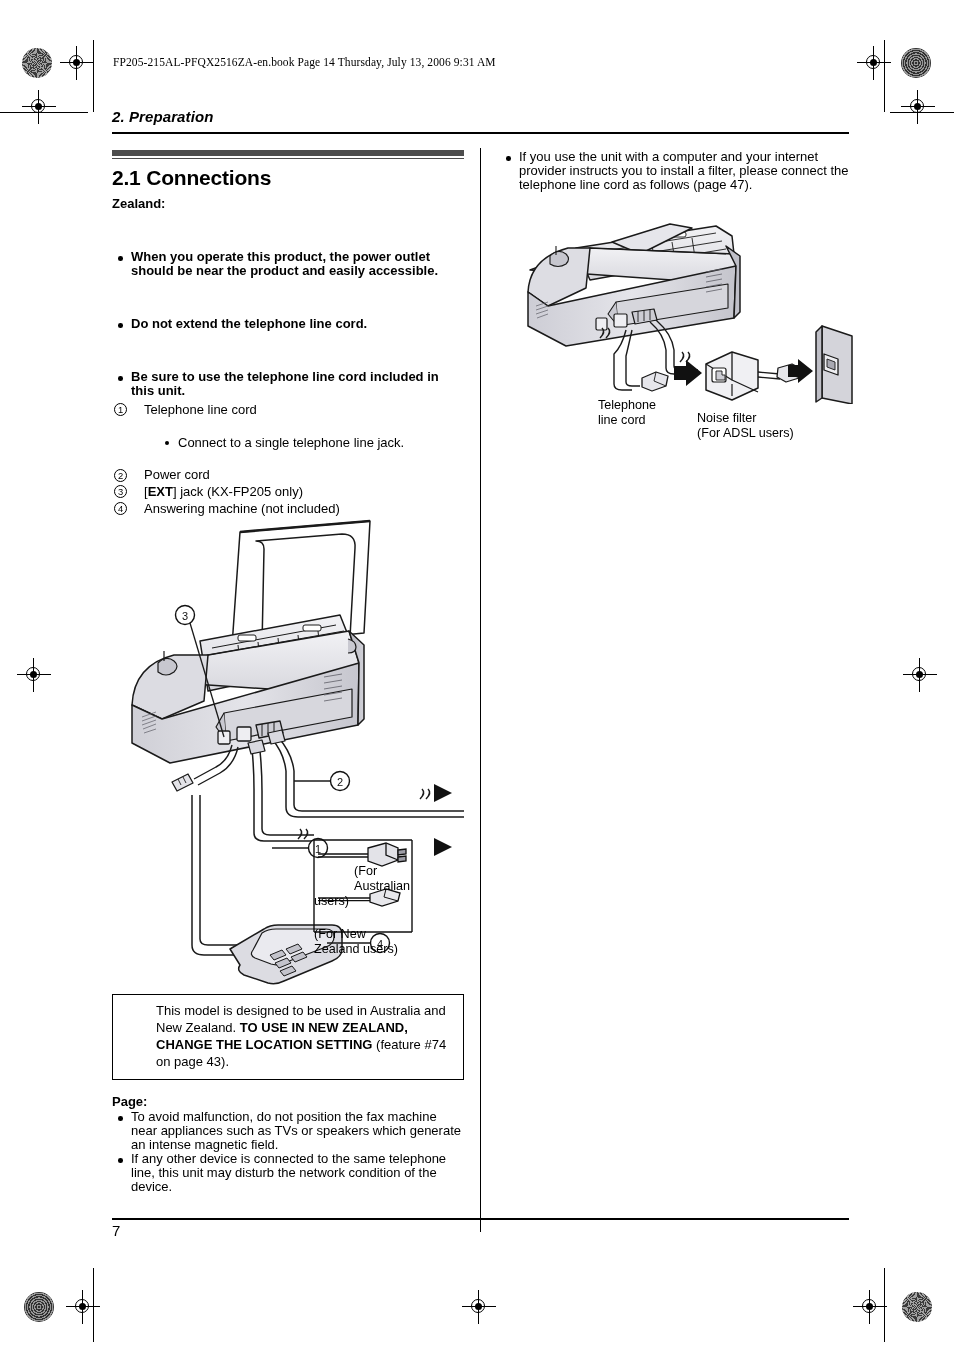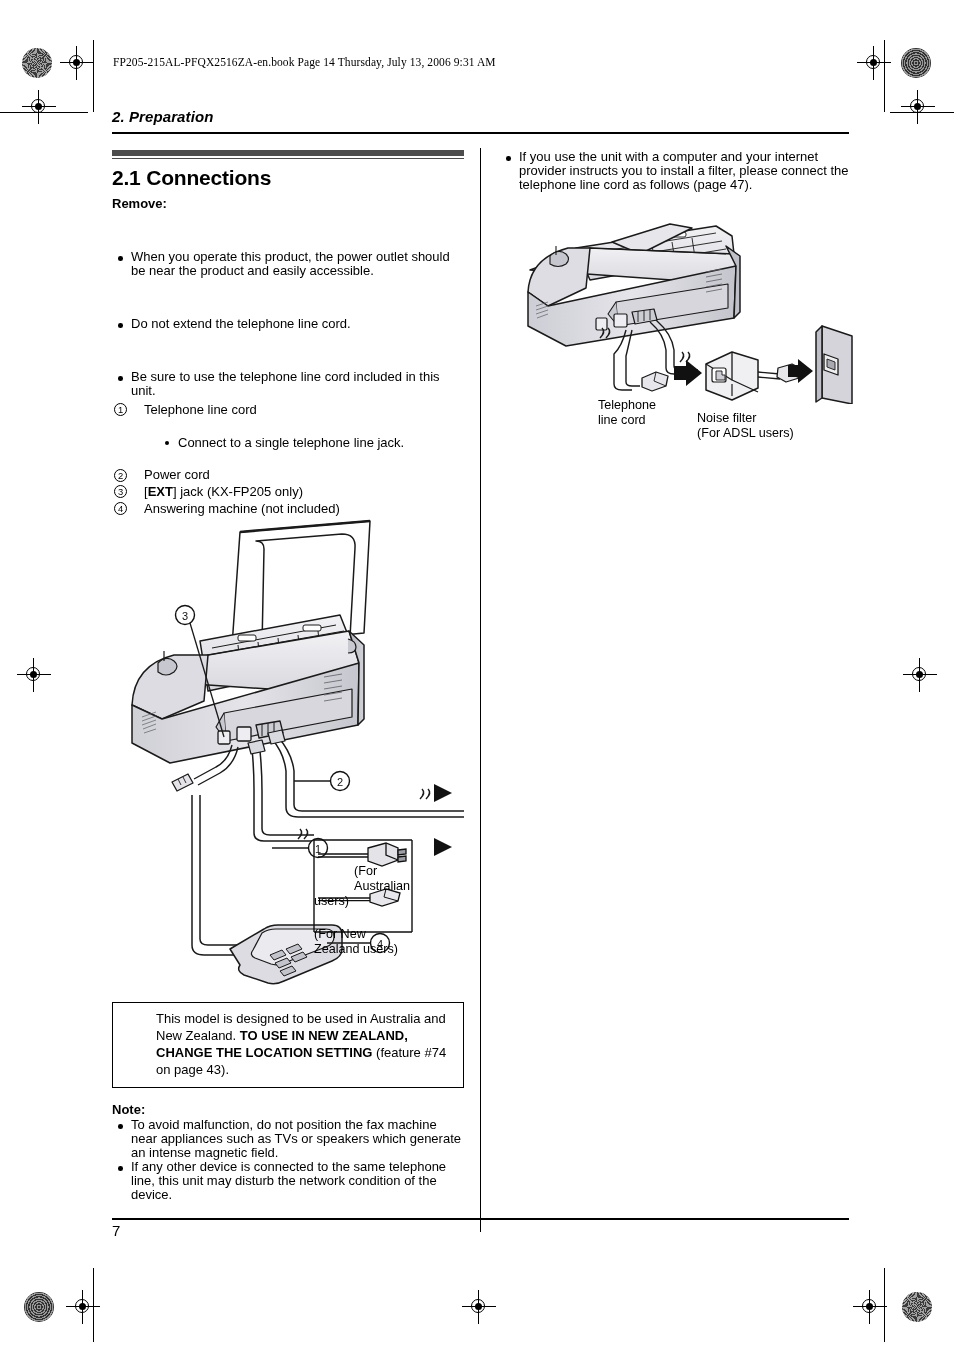--- a/index.html
+++ b/index.html
@@ -70,21 +70,21 @@
 
   ul.bul{list-style:none;margin:0;padding:0;}
   ul.bul>li{
     position:relative;padding-left:19px;font-size:13px;line-height:14px;
     margin-bottom:0px;
   }
   ul.bul>li::before{
     content:"";position:absolute;left:6px;top:6.2px;
     width:4.6px;height:4.6px;border-radius:50%;background:#000;
   }
-  ul.bul.bold>li{font-weight:normal;margin-top:39px;}
+  ul.bul.bold>li{font-weight:bold;margin-top:39px;}
 
   ol.numl{list-style:none;margin:4px 0 0 0;padding:0;}
   ol.numl>li{position:relative;padding-left:32px;font-size:13px;line-height:16.6px;margin-bottom:0;}
   .circnum{
     position:absolute;left:2px;top:1.2px;
     width:13px;height:13px;border:1.15px solid #000;border-radius:50%;
     font-size:9.4px;line-height:12.6px;text-align:center;box-sizing:border-box;
     font-family:"Liberation Sans",sans-serif;
   }
   ol.numl ul.sub{list-style:none;margin:16px;padding:0;}
@@ -195,21 +195,21 @@
   <div class="colL">
 
     <div class="secbar">
       <div class="thick"></div>
         <div class="gap"></div>
         <div class="thin"></div>
     </div>
 
     <h1 class="sect">2.1 Connections</h1>
 
-    <div class="lbl">Remove:</div>
+    <div class="lbl">Zealand:</div>
 
     <ul class="bul bold">
       <li>When you operate this product, the power outlet should be near the product and easily accessible.</li>
       <li>Do not extend the telephone line cord.</li>
       <li>Be sure to use the telephone line cord included in this unit.</li>
     </ul>
 
     <ol class="numl">
       <li>
         <span class="circnum">1</span>
@@ -403,25 +403,25 @@
     </svg>
   </div>
   <div style="position:absolute;left:314px;top:844px;width:102px;">
     <div class="cap" style="margin-top:20px;padding-left:40px;">(For Australian</div>
     <div class="cap">users)</div>
     <div class="cap" style="margin-top:18px;">(For New</div>
     <div class="cap">Zealand users)</div>
   </div>
 
   <div style="position:absolute;left:112px;top:990px;width:352px;">
-    <div class="notebox" style="margin-top:12px;padding-left:43px;">
+    <div class="notebox" style="margin-top:4px;padding-left:43px;">
       <span>This model is designed to be used in Australia and New Zealand. </span><b>TO USE IN NEW ZEALAND, CHANGE THE LOCATION SETTING</b><span> (feature #74 on page 43).</span>
     </div>
 
-    <div class="noteheading">Note:</div>
+    <div class="noteheading">Page:</div>
     <ul class="bul">
       <li>To avoid malfunction, do not position the fax machine near appliances such as TVs or speakers which generate an intense magnetic field.</li>
       <li>If any other device is connected to the same telephone line, this unit may disturb the network condition of the device.</li>
     </ul>
   </div>
 
   <div class="colR">
     <ul class="bul">
       <li>If you use the unit with a computer and your internet provider instructs you to install a filter, please connect the telephone line cord as follows (page 47).</li>
     </ul>

